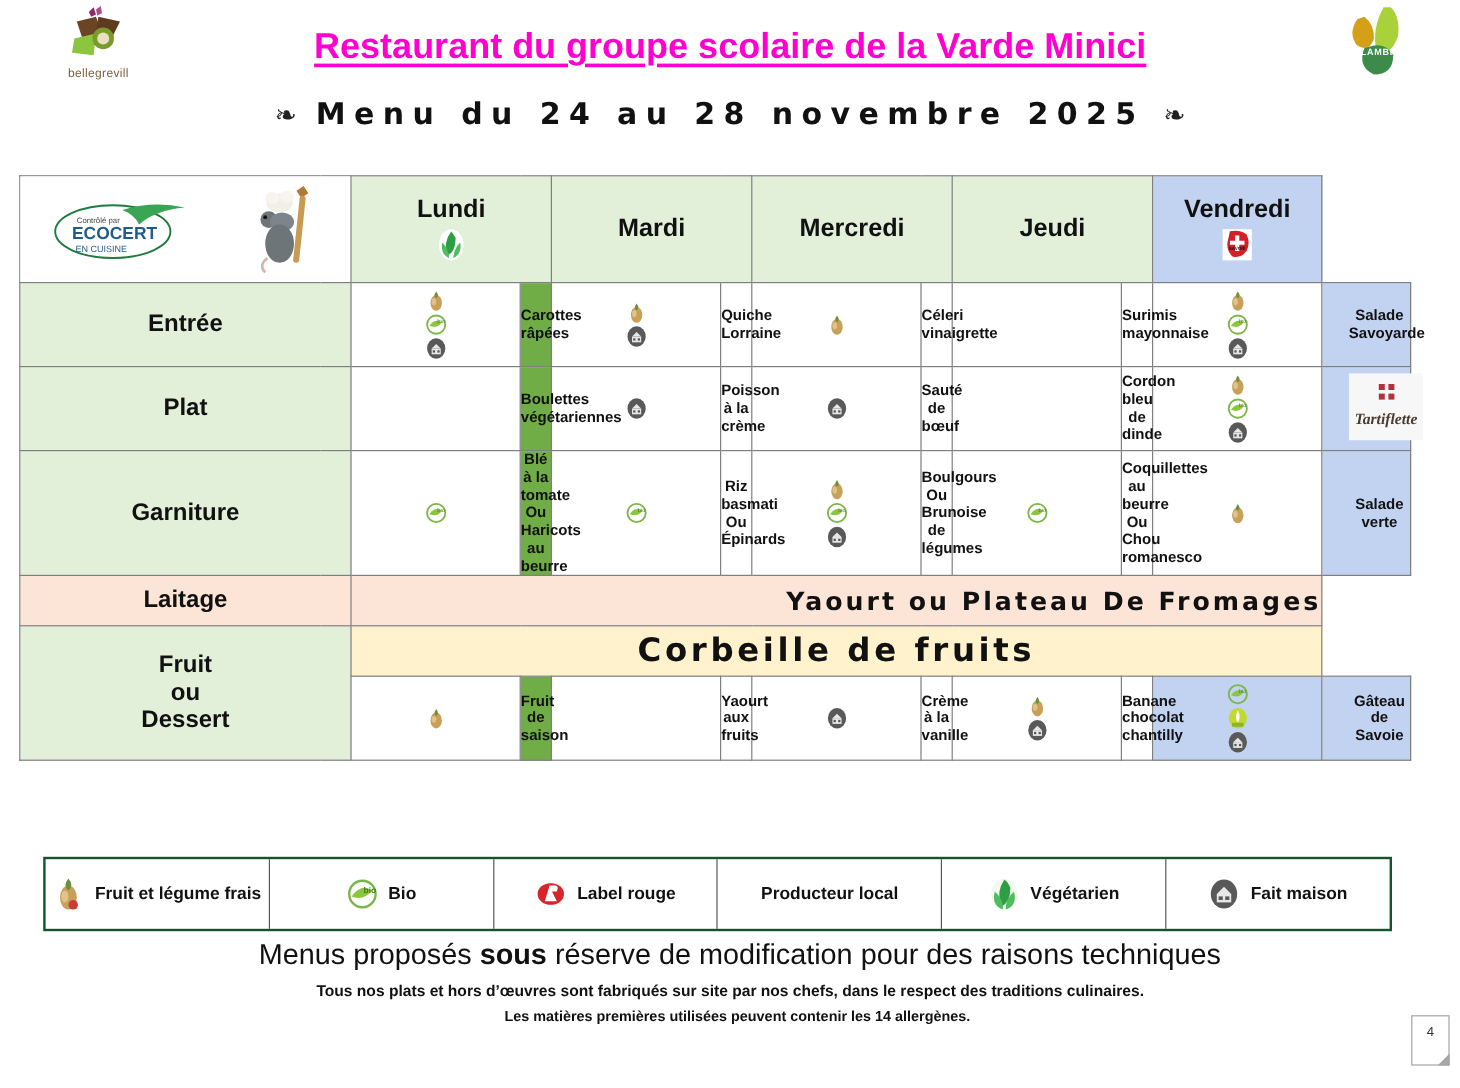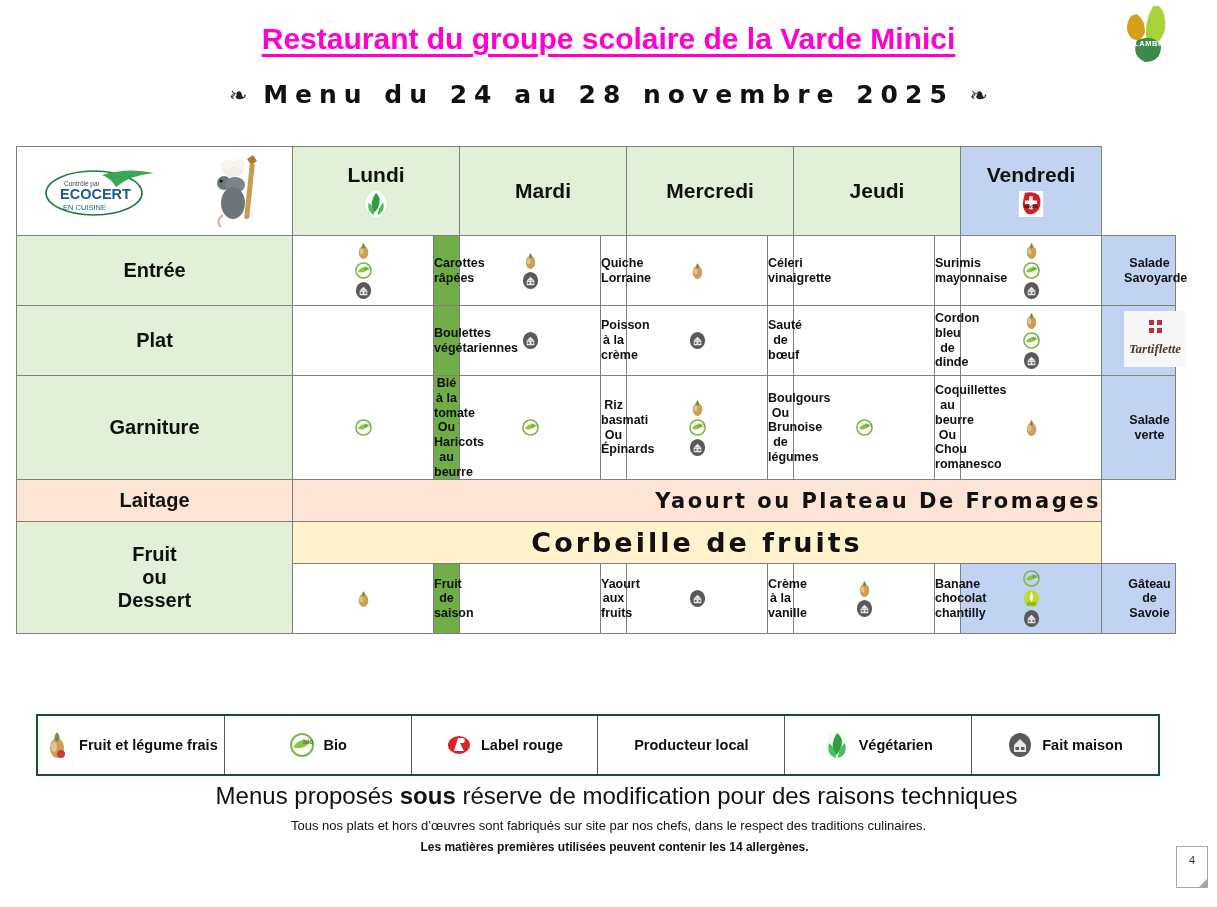--- a/index.html
+++ b/index.html
@@ -96,21 +96,21 @@
   .legend-item .lic{width:27px;height:30px;flex:0 0 auto;}
 
   
   .foot1{
     position:absolute;left:16px;right:0;top:782px;text-align:center;
     font-size:24px;color:#111;font-family:"Liberation Sans", sans-serif;
   }
   .foot1 b{font-weight:bold;}
   .foot2{
     position:absolute;left:0;right:0;top:818px;text-align:center;
-    font-size:13px;font-weight:normal;color:#111;
+    font-size:13px;font-weight:bold;color:#111;
   }
   .foot3{
     position:absolute;left:12px;right:0;top:840px;text-align:center;
     font-size:12px;font-weight:bold;color:#111;
   }
 
   .pagethumb{
     position:absolute;left:1176px;top:846px;width:30px;height:40px;
     border:1px solid #a6a6a6;background:#fff;
     font-size:11px;color:#333;text-align:center;line-height:26px;
@@ -119,20 +119,32 @@
     content:"";position:absolute;right:-1px;bottom:-1px;
     border-width:0 0 10px 10px;border-style:solid;
     border-color:transparent transparent #a6a6a6 transparent;
   }
 </style>
 </head>
 <body>
 
 <div class="header">
 
+  <div class="logo-left">
+    <svg width="96" height="52" viewBox="0 0 96 52">
+      <path d="M40 6 L44 2 L46 8 L42 10 Z" fill="#8e2a6b"></path>
+      <path d="M46 4 L50 1 L51 7 L47 9 Z" fill="#b04a8a"></path>
+      <path d="M30 14 L46 10 L52 26 L36 32 Z" fill="#6b4423"></path>
+      <path d="M48 10 L66 14 L58 30 L46 24 Z" fill="#5e3a1e"></path>
+      <path d="M28 28 L46 24 L44 42 L26 40 Z" fill="#8cc63f"></path>
+      <circle cx="52" cy="28" r="9" fill="#7a9a2e"></circle>
+      <circle cx="52" cy="28" r="5" fill="#e8e0c0"></circle>
+    </svg>
+    <div class="cap">bellegrevill</div>
+  </div>
 
   <div class="title">Restaurant du groupe scolaire de la Varde Minici</div>
 
   <div class="logo-right">
     <svg width="96" height="66" viewBox="0 0 96 66">
       <path d="M30 12 Q22 24 30 34 Q40 40 44 28 Q44 16 36 10 Z" fill="#d4a017"></path>
       <path d="M52 2 Q42 20 46 38 Q58 44 64 26 Q66 10 58 2 Z" fill="#a8d13a"></path>
       <path d="M36 36 Q30 52 44 58 Q60 58 60 42 Q54 32 44 34 Z" fill="#3d8b4a"></path>
     </svg>
     <div class="cap">VALAMBRAY</div>

